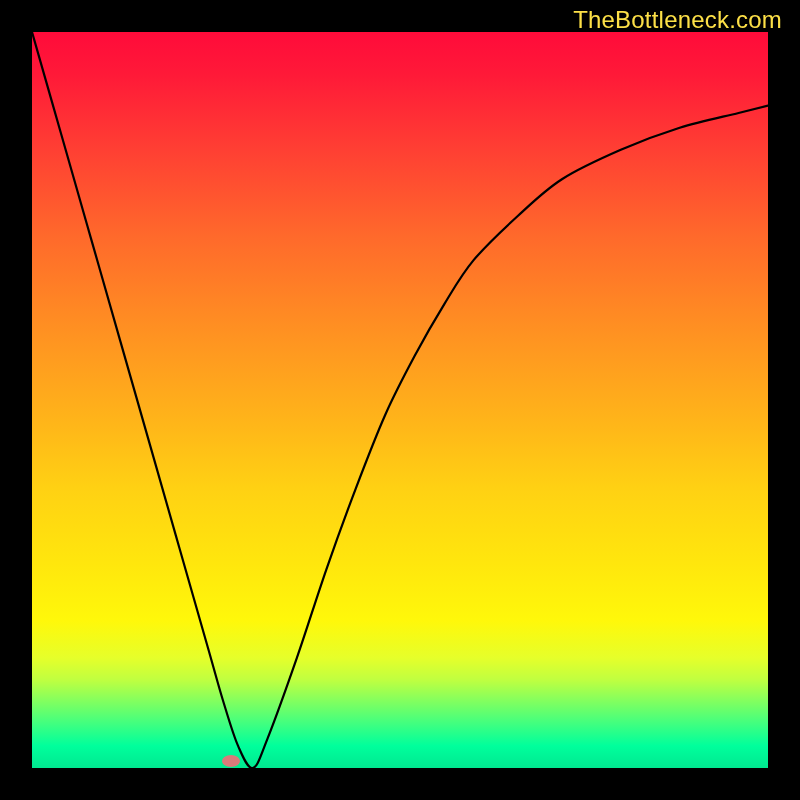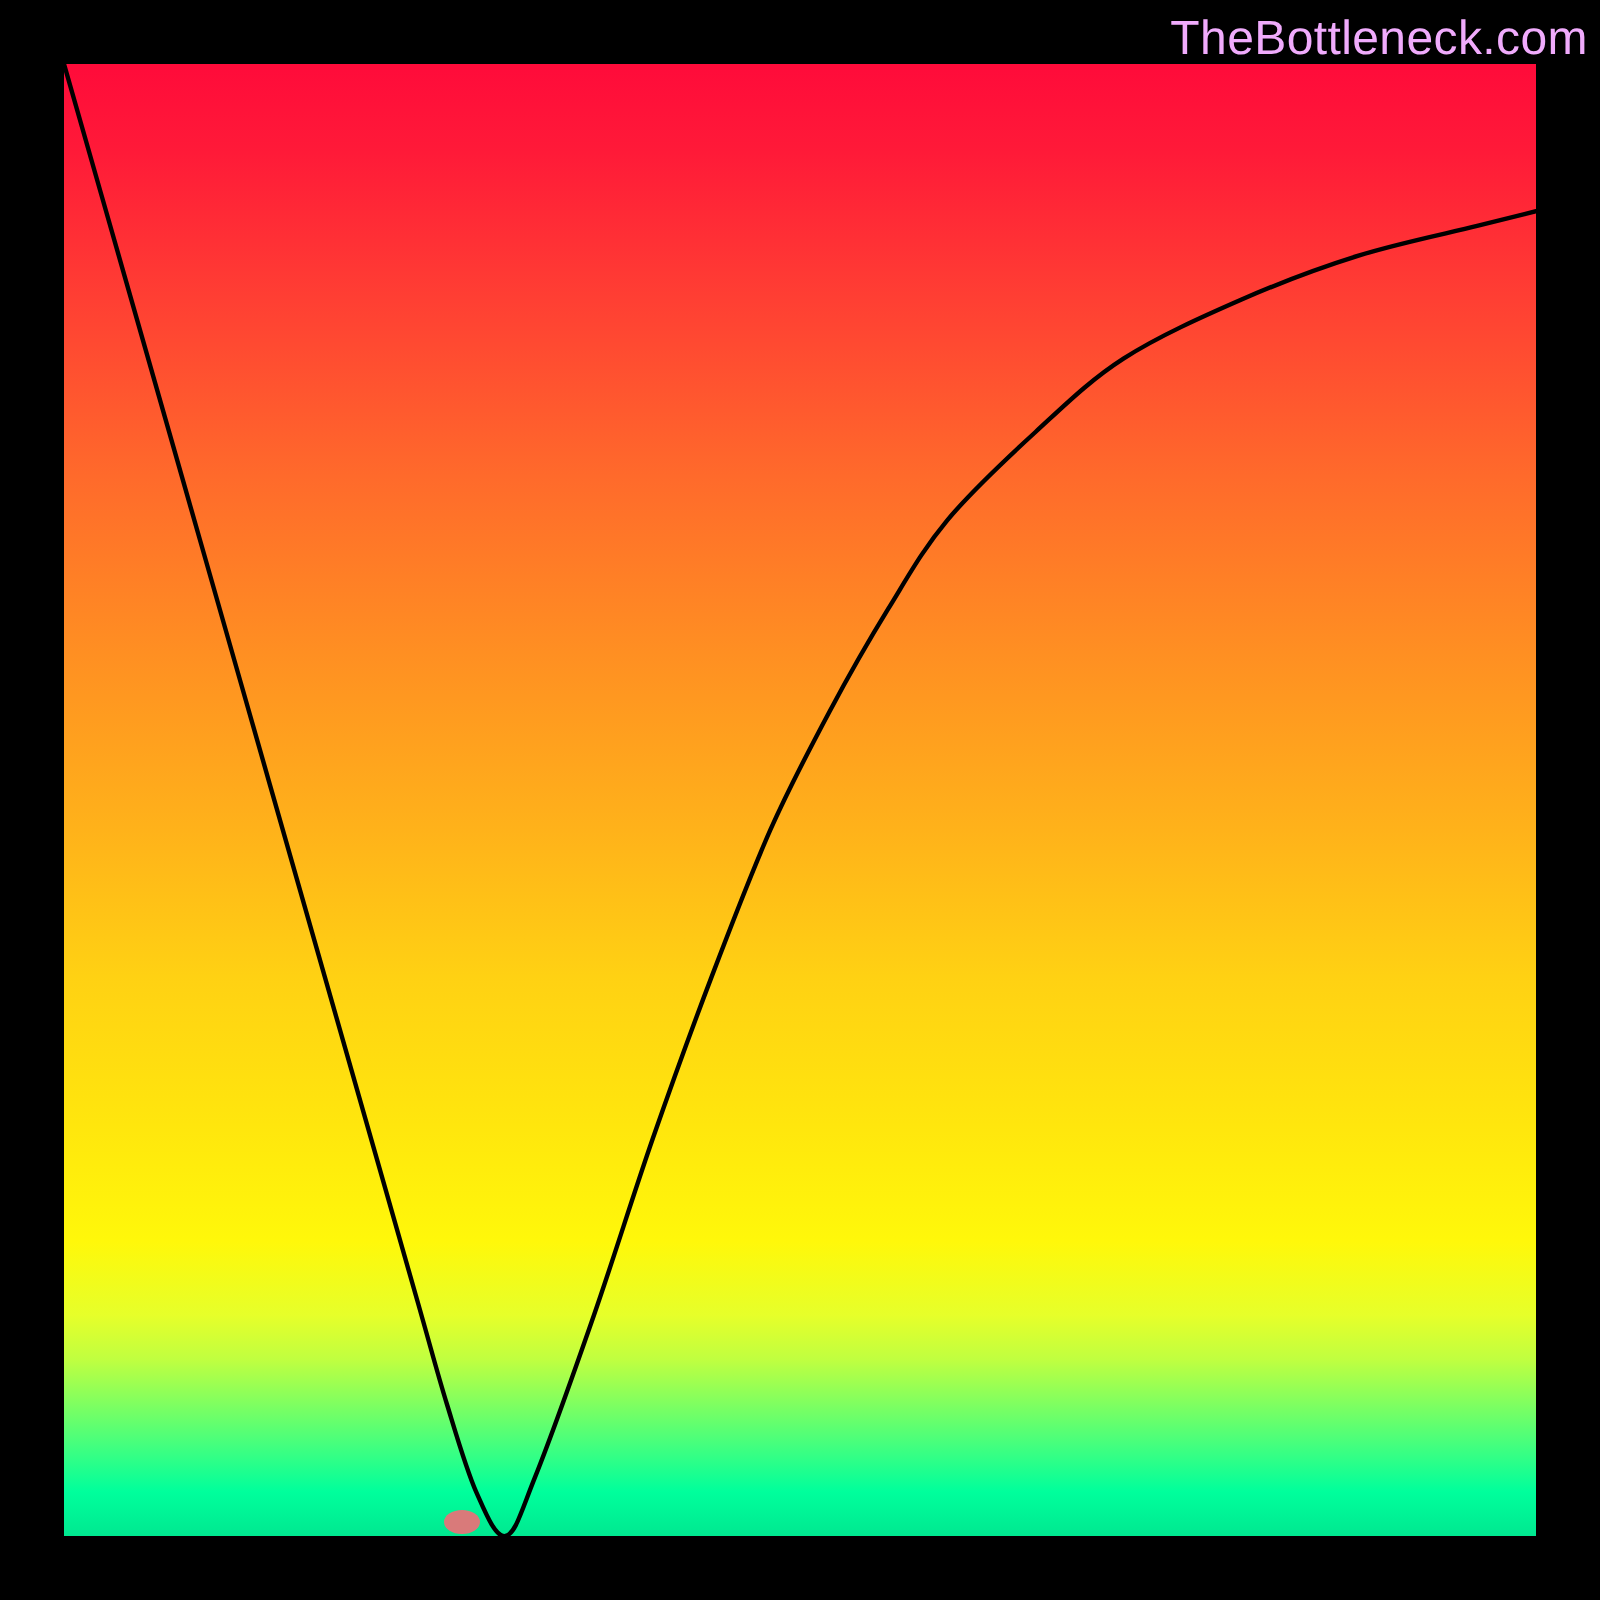--- a/index.html
+++ b/index.html
@@ -38,22 +38,22 @@
       #c0ff40 88%,
       #80ff60 91%,
       #40ff80 94%,
       #00ff9c 97%,
       #00e890 100%
     );
   }
   .watermark {
     position: absolute;
     top: 6px;
-    right: 6px;
-    color: #f0abfc;
+    right: 18px;
+    color: #fde047;
     font-size: 24px;
     font-weight: 500;
     letter-spacing: 0.2px;
     user-select: none;
   }
   svg.curve {
     position: absolute;
     inset: 0;
     width: 100%;
     height: 100%;

